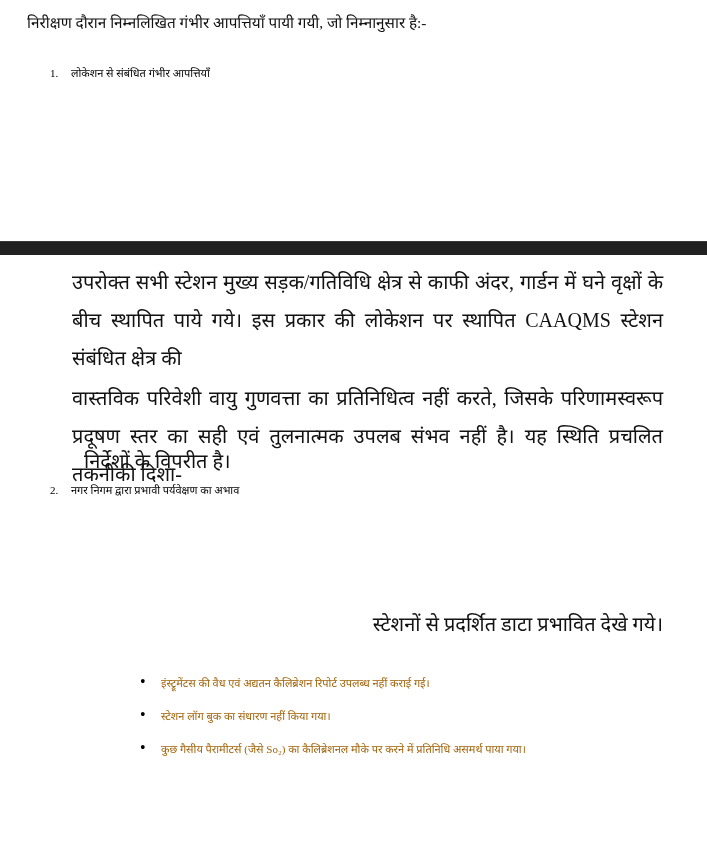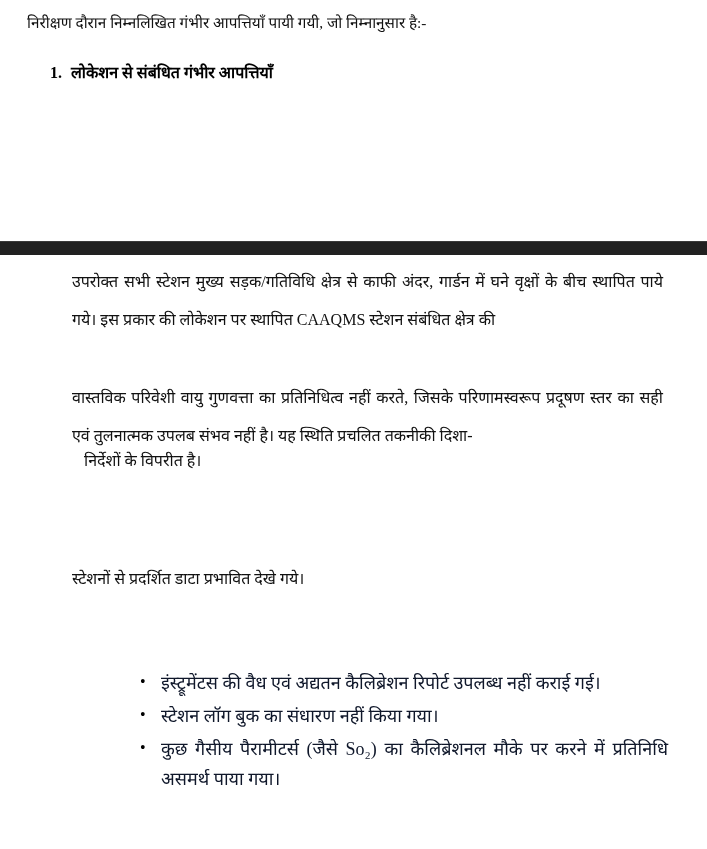--- a/index.html
+++ b/index.html
@@ -23,42 +23,42 @@
     width: 707px;
     height: 849px;
     background: #ffffff;
   }
 
   
   .para {
     position: absolute;
     text-align: justify;
     text-justify: inter-word;
-    font-size: 16px;
+    font-size: 20px;
     line-height: 38px;
     color: #111111;
   }
   .para-last-tight {
     line-height: 30px;
   }
 
   .intro {
     left: 27px;
     top: 8px;
     width: 640px;
     text-align: left;
     line-height: 30px;
     font-size: 15.3px;
   }
 
   
   .num-head {
     position: absolute;
-    font-weight: bold;
-    font-size: 16px;
+    font-weight: normal;
+    font-size: 11px;
     line-height: 24px;
     color: #000000;
     white-space: nowrap;
   }
   .num-head .num {
     display: inline-block;
     width: 17px;
     text-align: left;
   }
 
@@ -88,26 +88,26 @@
     position: absolute;
     left: 140px;
     width: 528px;
     margin: 0;
     padding: 0;
     list-style: none;
   }
   .bullet-item {
     position: relative;
     padding-left: 21px;
-    font-size: 18px;
+    font-size: 11px;
     line-height: 30px;
     text-align: justify;
     text-justify: inter-word;
     margin-bottom: 3px;
-    color: #0f172a;
+    color: #a16207;
   }
   .bullet-item::before {
     content: "\2022";
     position: absolute;
     left: 0;
     top: -1px;
     font-size: 16px;
     line-height: 30px;
     color: #000000;
   }
@@ -137,23 +137,26 @@
   <div class="blank-region" style="left:0px; top:96px; width:707px; height:145px;"></div>
 
   <div class="dark-band" style="top:241px; height:14px;"></div>
 
   <div class="para" style="left:72px; top:263px; width:591px;">उपरोक्त सभी स्टेशन मुख्य सड़क/गतिविधि क्षेत्र से काफी अंदर, गार्डन में घने वृक्षों के बीच स्थापित पाये गये। इस प्रकार की लोकेशन पर स्थापित CAAQMS स्टेशन संबंधित क्षेत्र की</div>
 
   <div class="para" style="left:72px; top:379px; width:591px;">वास्तविक परिवेशी वायु गुणवत्ता का प्रतिनिधित्व नहीं करते, जिसके परिणामस्वरूप प्रदूषण स्तर का सही एवं तुलनात्मक उपलब संभव नहीं है। यह स्थिति प्रचलित तकनीकी दिशा-</div>
 
   <div class="para para-last-tight" style="left:84px; top:446px; width:591px; text-align:left;">निर्देशों के विपरीत है।</div>
 
+  <div class="num-head" style="left:50px; top:478px;">
+    <span class="num">2.</span><span style="display:inline-block;width:4px;"></span><span>नगर निगम द्वारा प्रभावी पर्यवेक्षण का अभाव</span>
+  </div>
 
 
-  <div class="para para-last-tight" style="left:72px; top:564px; width:591px; text-align:left;">स्टेशनों से प्रदर्शित डाटा प्रभावित देखे गये।</div>
+  <div class="para para-last-tight" style="left:72px; top:609px; width:591px; text-align:right;">स्टेशनों से प्रदर्शित डाटा प्रभावित देखे गये।</div>
 
 
 
   <ul class="bullet-list" style="top:668px;">
     <li class="bullet-item">इंस्ट्रूमेंटस की वैध एवं अद्यतन कैलिब्रेशन रिपोर्ट उपलब्ध नहीं कराई गई।</li>
     <li class="bullet-item">स्टेशन लॉग बुक का संधारण नहीं किया गया।</li>
     <li class="bullet-item">कुछ गैसीय पैरामीटर्स (जैसे So₂) का कैलिब्रेशनल मौके पर करने में प्रतिनिधि असमर्थ पाया गया।</li>
   </ul>
 
 </div>

